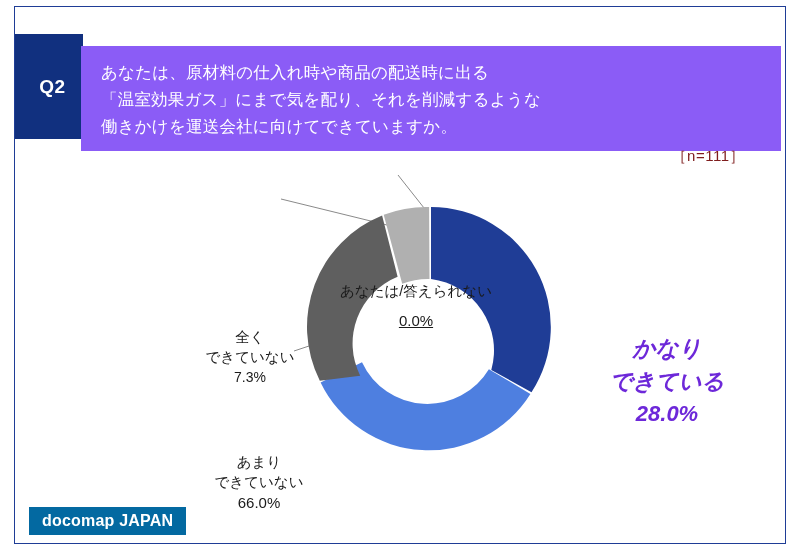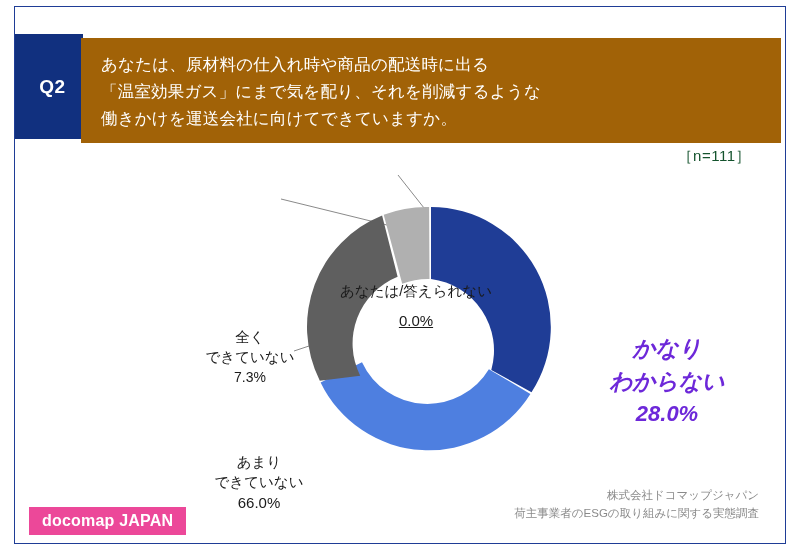--- a/index.html
+++ b/index.html
@@ -46,41 +46,41 @@
     font-weight: bold;
     display: flex;
     align-items: center;
     justify-content: center;
     letter-spacing: 0.5px;
     padding-left: 7px;
   }
   #q-text {
     position: absolute;
     left: 66px;
-    top: 4px;
+    top: 12px;
     width: 700px;
     height: 105px;
-    background: #a16207;
+    background: #8b5cf6;
     color: #ffffff;
     box-sizing: border-box;
     padding: 13px 8px 0 20px;
   }
   #q-text .line {
     font-size: 16.5px;
     line-height: 27px;
     white-space: pre;
     letter-spacing: 0.2px;
   }
 
   
   #n-label {
     position: absolute;
-    right: 34px;
+    right: 40px;
     top: 140px;
-    color: #14532d;
+    color: #7f1d1d;
     font-size: 15px;
     letter-spacing: 0.5px;
   }
 
   
   #chart-area {
     position: absolute;
     left: 0px;
     top: 132px;
     width: 772px;
@@ -152,21 +152,21 @@
     line-height: 1.55;
   }
   #credits div { white-space: nowrap; }
 
   #logo {
     position: absolute;
     left: 14px;
     bottom: 8px;
     height: 28px;
     padding: 0 13px;
-    background: #ec4899;
+    background: #0369a1;
     color: #ffffff;
     font-size: 16px;
     font-weight: bold;
     display: flex;
     align-items: center;
     letter-spacing: 0.2px;
   }
 </style>
 </head>
 <body>
@@ -231,26 +231,22 @@
     </div>
 
     <div class="lbl" id="lbl-little">
       <span class="t">あまり</span>
       <span class="t">できていない</span>
       <span class="v">66.0%</span>
     </div>
 
     <div class="lbl" id="lbl-quite">
       <span class="t">かなり</span>
-      <span class="t">わからない</span>
+      <span class="t">できている</span>
       <span class="v">28.0%</span>
     </div>
 
   </div>
 
-  <div id="credits">
-    <div>株式会社ドコマップジャパン</div>
-    <div>荷主事業者のESGの取り組みに関する実態調査</div>
-  </div>
 
   <div id="logo">docomap JAPAN</div>
 
 </div>
 
 </body></html>

